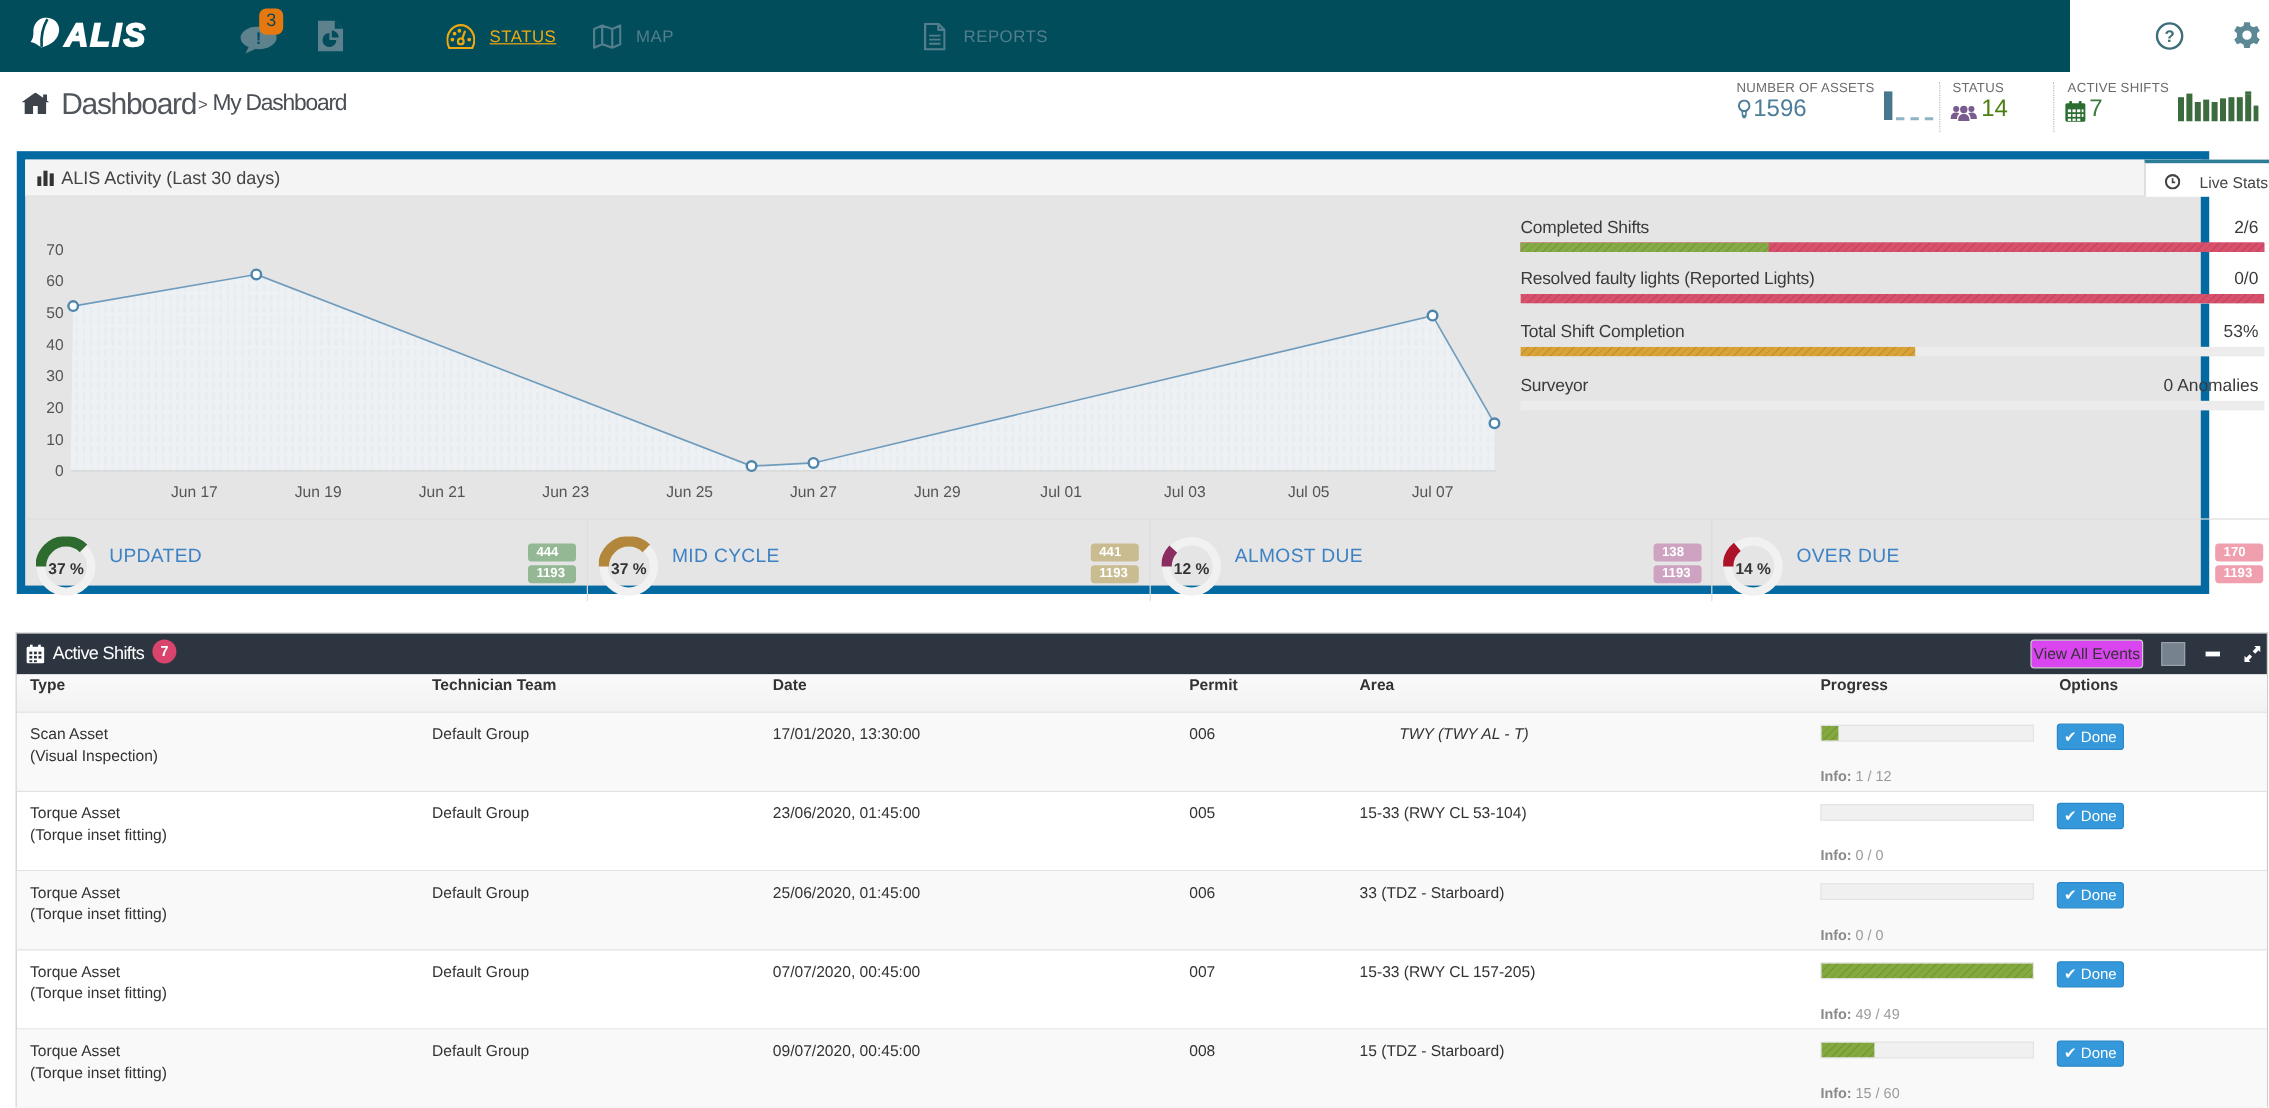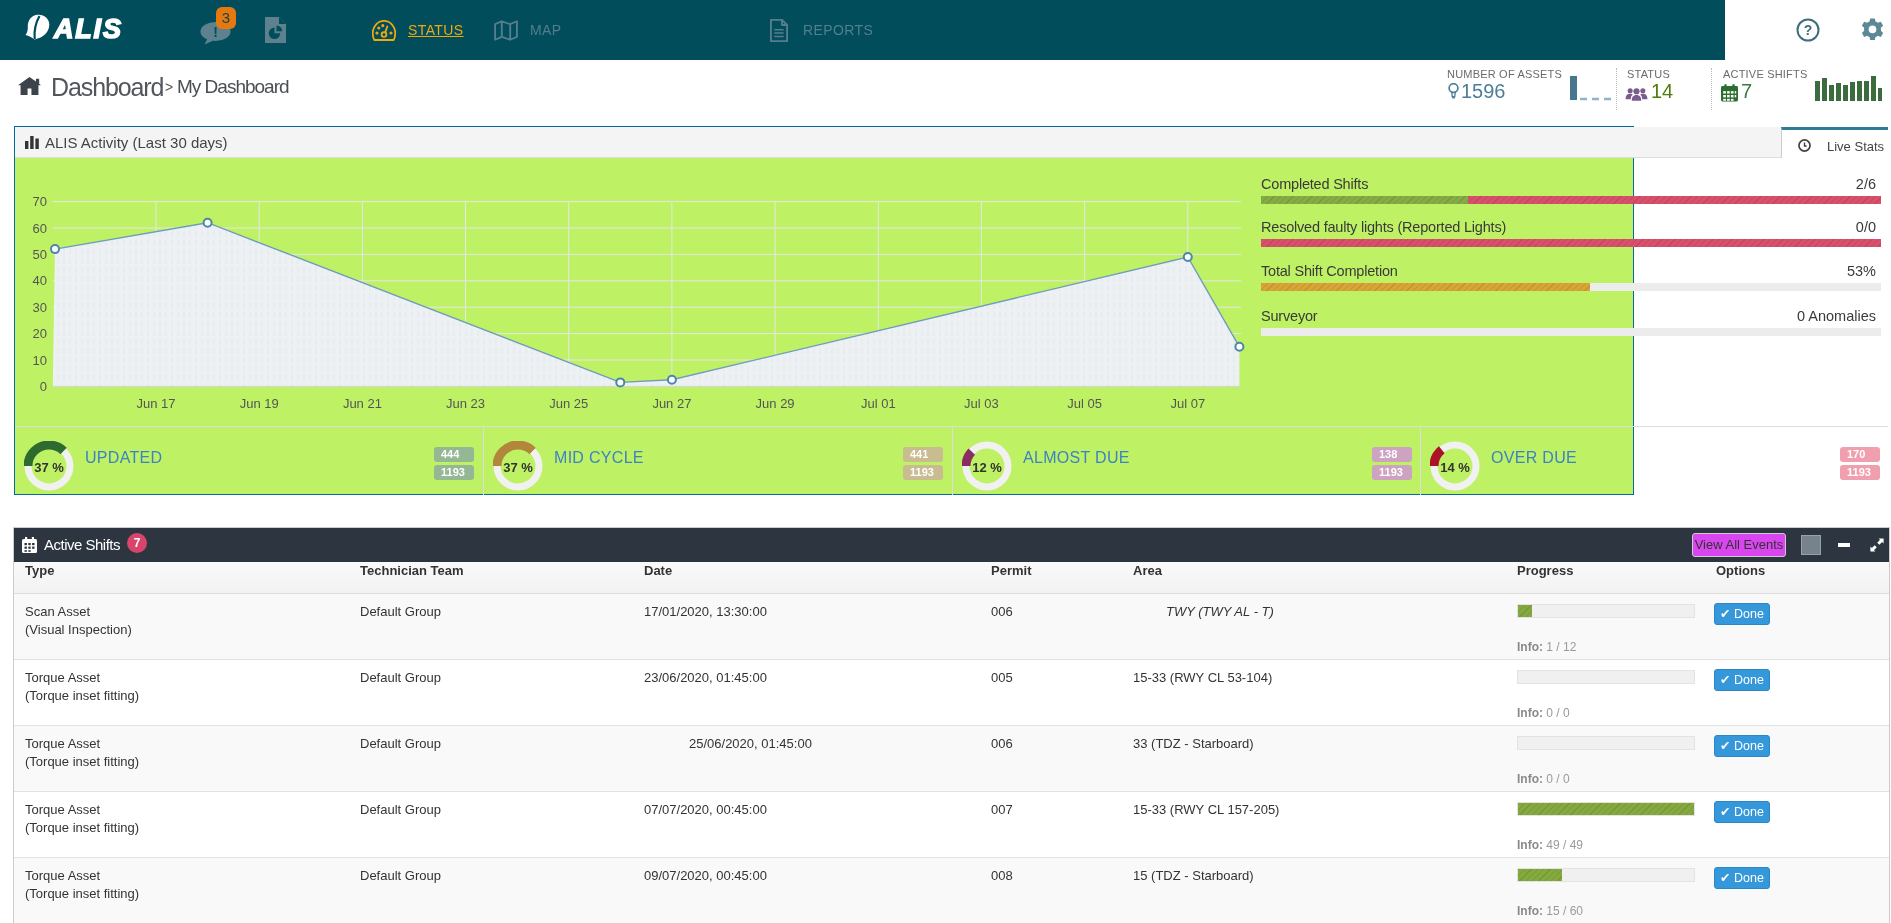--- a/index.html
+++ b/index.html
@@ -17,21 +17,21 @@
 #crumb { position:absolute; left:0; top:60px; width:1757px; height:66px; background:#fff; }
 #crumb .home { position:absolute; left:18px; top:17px; }
 #bigtitle { position:absolute; left:51px; top:13px; font-size:25px; font-weight:300; color:#51555c; letter-spacing:-1.1px; }
 #subcrumb { position:absolute; left:165px; top:19px; font-size:14px; color:#555; }
 #subcrumb2 { position:absolute; left:177px; top:16px; font-size:19px; font-weight:300; color:#4a4e55; letter-spacing:-1px; }
 .statlabel { position:absolute; font-size:11px; color:#6b6b6b; letter-spacing:0.2px; white-space:nowrap; }
 .statval { position:absolute; font-size:20px; font-weight:300; white-space:nowrap; }
 .vsep { position:absolute; top:8px; height:42px; border-left:1px dotted #bbb; }
 
 
-#panel1 { position:absolute; left:14px; top:126px; width:1620px; height:369px; background:#bef264; border:1px solid #0369a1; }
+#panel1 { position:absolute; left:14px; top:126px; width:1827px; height:369px; background:#e5e5e5; border:7px solid #0369a1; }
 #p1head { position:absolute; left:0; top:0; width:1766px; height:31px; background:#f4f4f4; border-bottom:1px solid #ddd; }
 #p1title { position:absolute; left:30px; top:7px; font-size:15px; color:#444; }
 #livetab { position:absolute; left:1766px; top:0; width:107px; height:31px; background:#fff; border-top:3px solid #2e7d96; border-left:1px solid #ccc; }
 #livetab .txt { position:absolute; left:33px; top:9px; font-size:13px; font-weight:normal; color:#444; white-space:nowrap;margin-left:12px; }
 
 
 .lsrow { position:absolute; left:1246px; width:620px; }
 .lslabel { position:absolute; left:0; top:0; font-size:14.5px; color:#3a3a3a; letter-spacing:-0.2px; }
 .lsval { position:absolute; right:5px; top:0; font-size:14.5px; color:#3a3a3a; }
 .lsbar { position:absolute; left:0; top:20px; width:620px; height:8px; background:#ececec; overflow:hidden; }
@@ -402,21 +402,21 @@
     <div class="td" style="left:630px;top:9px;">23/06/2020, 01:45:00</div>
     <div class="td" style="left:977px;top:9px;">005</div>
     <div class="td" style="left:1119px;top:9px;">15-33 (RWY CL 53-104)</div>
     <div class="pbar"></div>
     <div class="pinfo"><b>Info:</b> 0 / 0</div>
     <div class="donebtn">✔ Done</div>
   </div>
   <div class="trow" style="top:198px;background:#f9f9f9;">
     <div class="td" style="left:11px;top:9px;">Torque Asset<br>(Torque inset fitting)</div>
     <div class="td" style="left:346px;top:9px;">Default Group</div>
-    <div class="td" style="left:630px;top:9px;margin-left:45px;">25/06/2020, 01:45:00</div>
+    <div class="td" style="left:630px;top:9px;">25/06/2020, 01:45:00</div>
     <div class="td" style="left:977px;top:9px;">006</div>
     <div class="td" style="left:1119px;top:9px;">33 (TDZ - Starboard)</div>
     <div class="pbar"></div>
     <div class="pinfo"><b>Info:</b> 0 / 0</div>
     <div class="donebtn">✔ Done</div>
   </div>
   <div class="trow" style="top:264px;">
     <div class="td" style="left:11px;top:9px;">Torque Asset<br>(Torque inset fitting)</div>
     <div class="td" style="left:346px;top:9px;">Default Group</div>
     <div class="td" style="left:630px;top:9px;">07/07/2020, 00:45:00</div>

